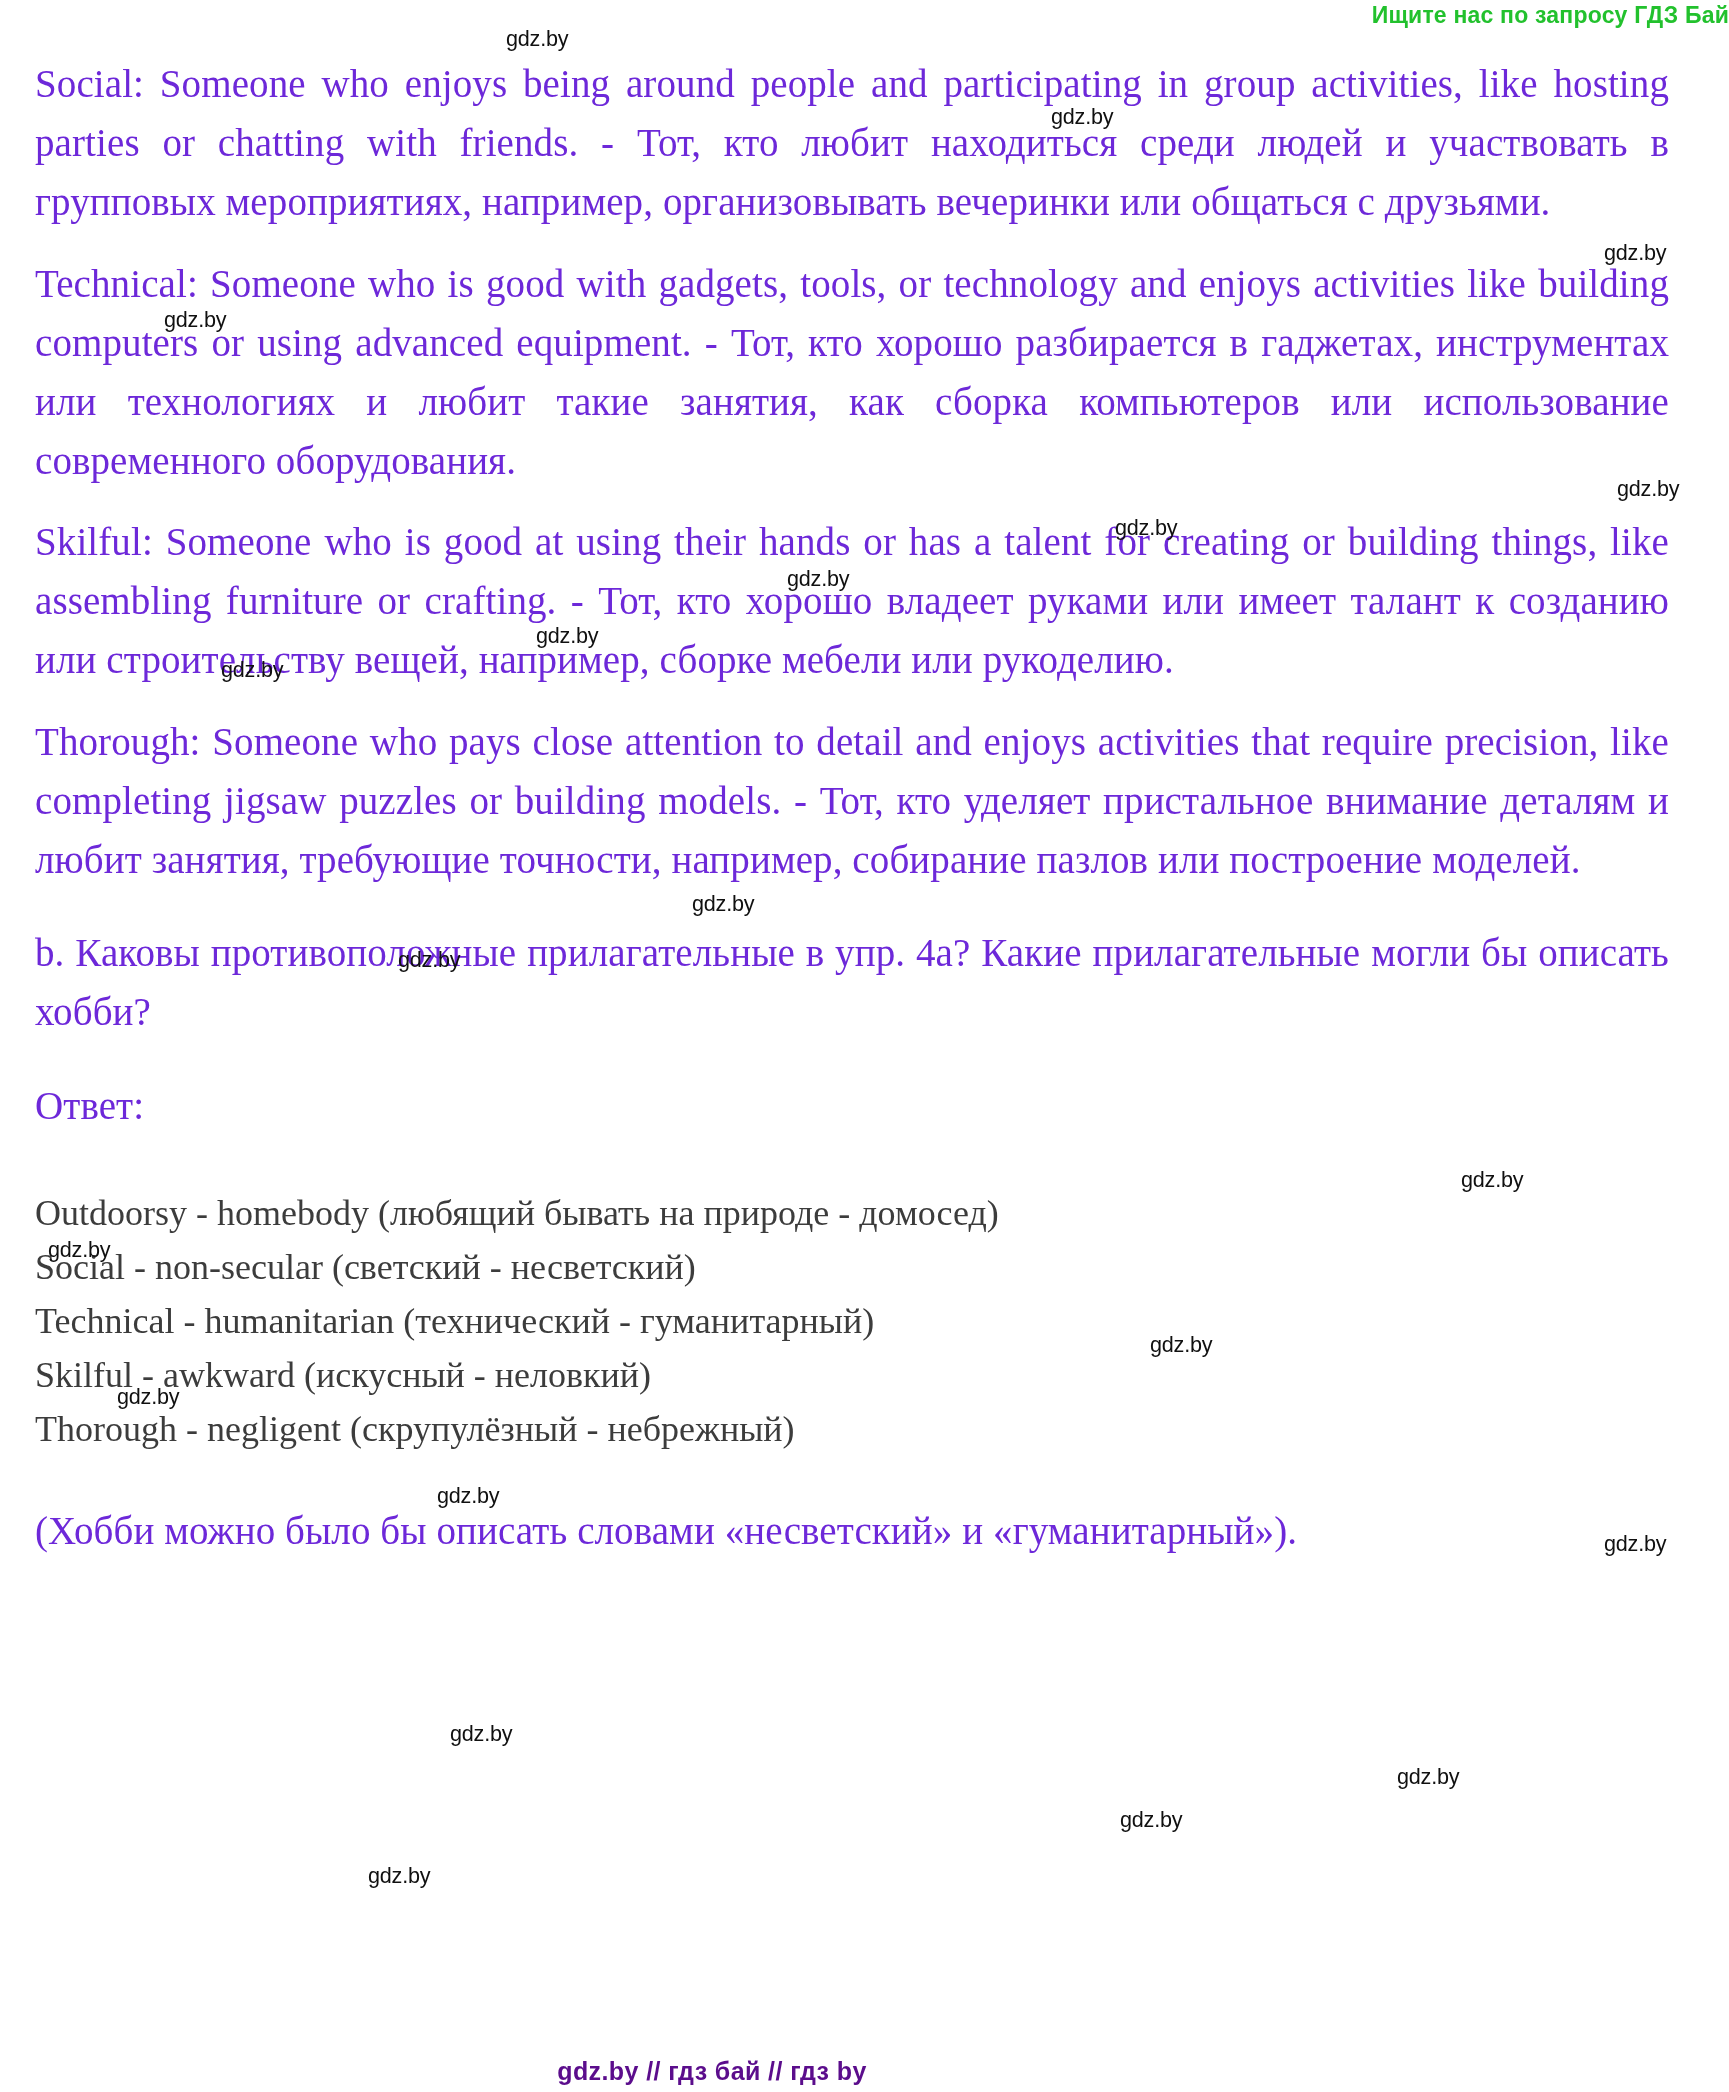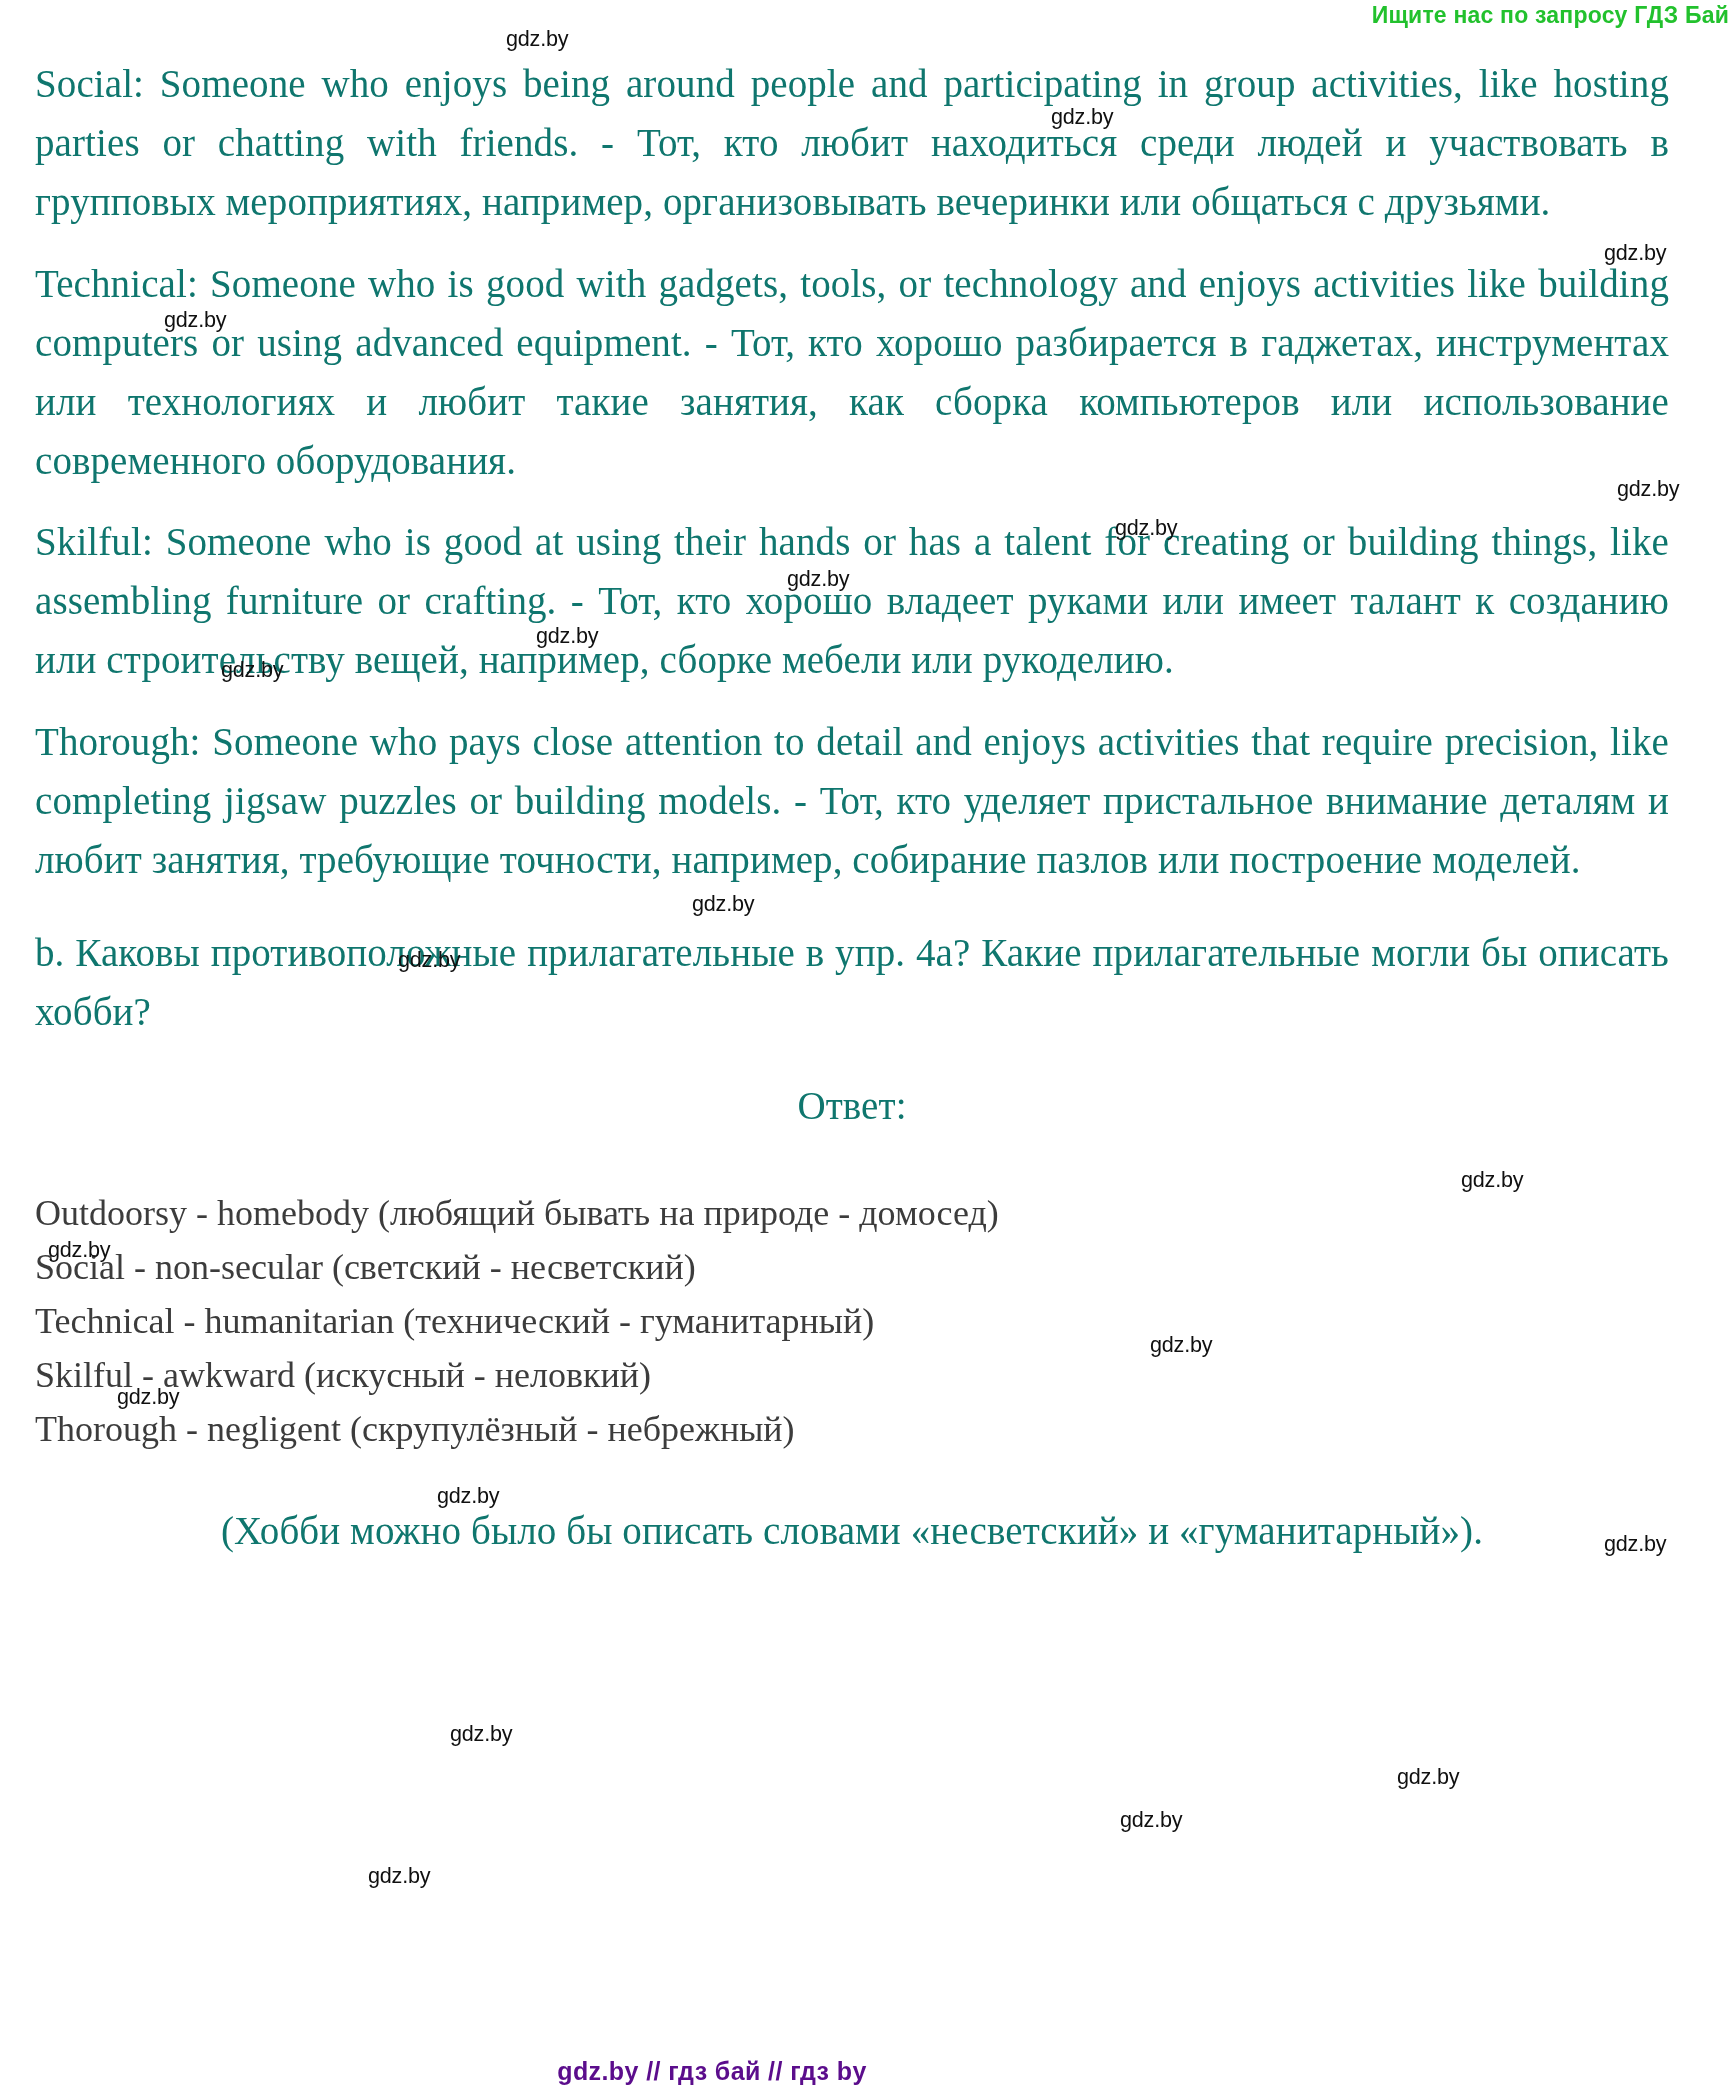--- a/index.html
+++ b/index.html
@@ -46,26 +46,26 @@
     top: 54px;
     width: 1634px;
   }
 
   p.para {
     margin: 0 0 22.5px 0;
     font-size: 39px;
     line-height: 59px;
     text-align: justify;
     text-justify: inter-word;
-    color: #0f766e;
+    color: #6d28d9;
     letter-spacing: 0.1px;
   }
   p.para:last-child { margin-bottom: 0; }
 
-  p.para.nojust { text-align: center; }
+  p.para.nojust { text-align: left; }
 
   .spacer-sm { height: 12px; }
   .spacer-md { height: 29px; }
   .spacer-lg { height: 45px; }
 
   
   .answer-list {
     margin: 0;
     padding: 0;
     list-style: none;

